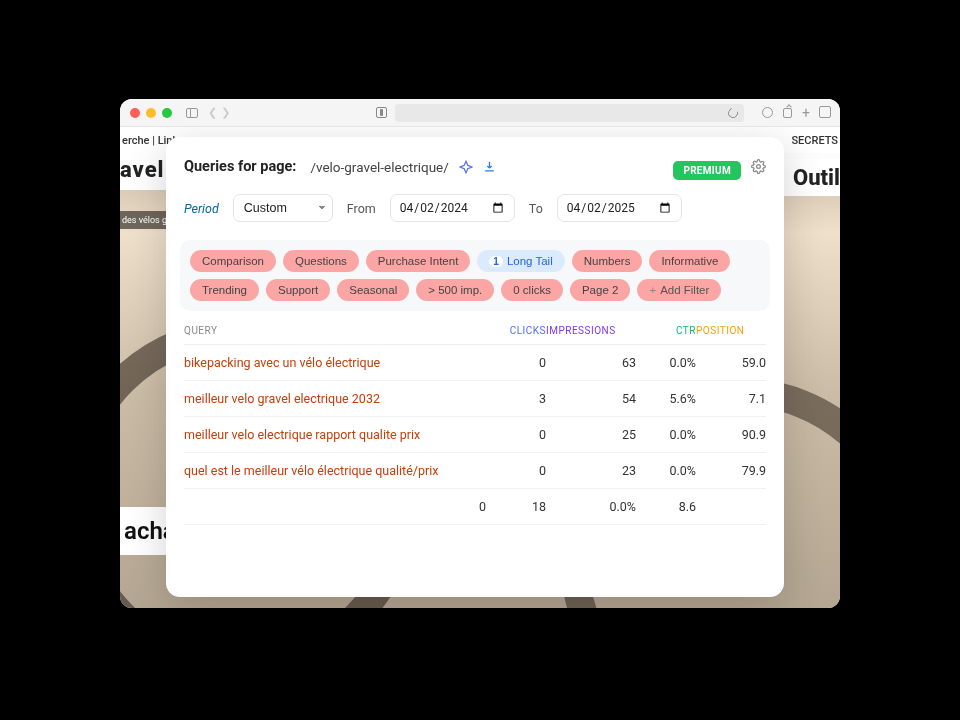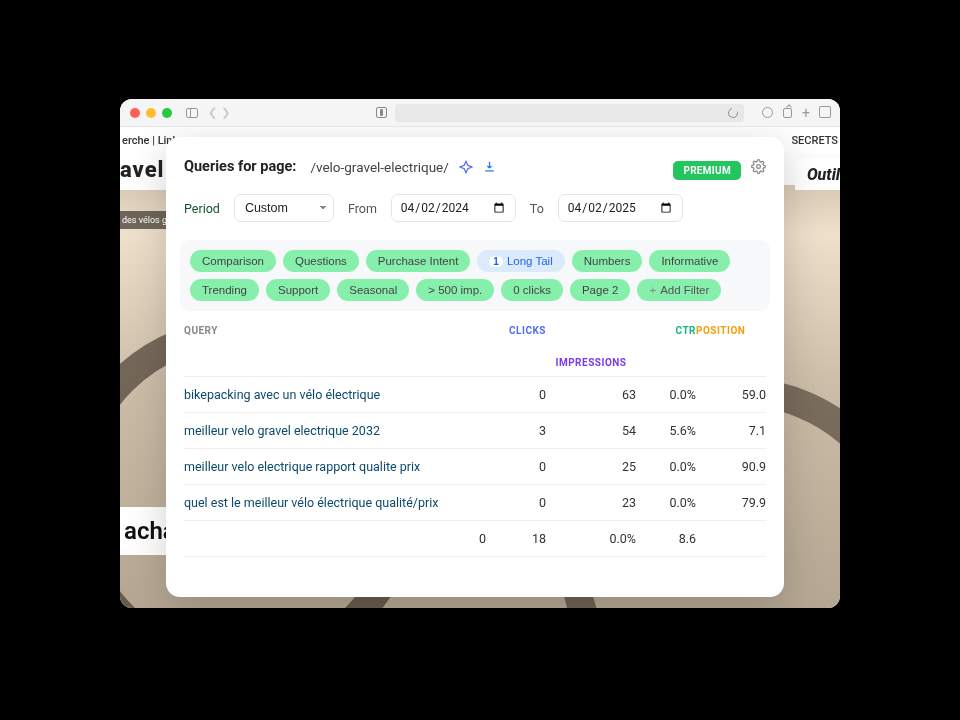--- a/index.html
+++ b/index.html
@@ -117,71 +117,71 @@
     background:#22c55e; color:#fff; font-size:10px; font-weight:700;
     padding:4px 10px; border-radius:5px; letter-spacing:0.3px;margin-top:8px;
   }
   .settings-icon { color:#888; }
   .settings-icon svg{width:15px;height:15px;display:block;}
 
   .daterow {
     display:flex; align-items:center; gap:14px; padding:14px 18px 18px 18px;
     font-size:12.5px; color:#555;
   }
-  .period-label { color:#14532d; }
+  .period-label { color:#0369a1;font-style:italic; }
   .select {
     border:1px solid #e1e4e8; border-radius:7px; padding:6px 24px 6px 10px;
     font-size:12.5px; color:#222; background:#fff; appearance:none;
     background-image: linear-gradient(45deg, transparent 50%, #888 50%), linear-gradient(135deg, #888 50%, transparent 50%);
     background-position: right 10px center, right 6px center;
     background-size: 4px 4px, 4px 4px;
     background-repeat:no-repeat;
     min-width:100px;
   }
   .date-input {
     border:1px solid #e1e4e8; border-radius:7px; padding:5px 8px;
     font-size:12px; color:#222; background:#fff; font-family:inherit;
   }
 
   .filters {
     margin:0 14px; background:#f7f8fa; border-radius:10px; padding:10px;
     display:flex; flex-wrap:wrap; gap:7px;
   }
   .chip {
-    background:#86efac; border:none; border-radius:16px; padding:5px 12px;
+    background:#fca5a5; border:none; border-radius:16px; padding:5px 12px;
     font-size:11.5px; color:#444; cursor:pointer;
   }
   .chip.active {
     background:#dceafe; color:#2563eb;
   }
   .chip-count {
     background:#fff; color:#2563eb; border-radius:8px;
     font-size:10px; padding:0 4px; margin-right:4px; display:inline-block;
     min-width:12px; text-align:center; font-weight:600;
   }
   .chip.add { color:#555; }
   .chip.add::before { content:"+"; margin-right:4px; color:#888; }
 
   .table-wrap { margin-top:14px; padding:0 18px; flex:1; overflow:hidden; }
   .thead {
     display:grid; grid-template-columns: 1fr 60px 90px 60px 70px;
-    font-size:10px; font-weight:700; letter-spacing:0.5px;
+    font-size:10px; font-weight:400; letter-spacing:0.5px;
     padding-bottom:8px; border-bottom:1px solid #eee;
   }
   .th-query { color:#888; text-align:left; }
   .th-clicks { color:#4f6df5; text-align:right; }
-  .th-imp { color:#7c3aed; text-align:center;margin-top:32px; }
+  .th-imp { color:#7c3aed; text-align:left; }
   .th-ctr { color:#10b981; text-align:right; }
   .th-pos { color:#f59e0b; text-align:left; }
   .trow {
     display:grid; grid-template-columns: 1fr 60px 90px 60px 70px;
     padding:10px 0; border-bottom:1px solid #f0f0f0; font-size:12.5px; color:#222;
     align-items:center;
   }
-  .trow .q { color:#0c4a6e; }
+  .trow .q { color:#c2410c; }
   .trow .n { text-align:right; color:#333; }
 </style>
 </head>
 <body>
 
 <div class="browser-window">
   <div class="titlebar">
     <div class="traffic-lights">
       <div class="traffic-light tl-red"></div>
       <div class="traffic-light tl-yellow"></div>
@@ -209,21 +209,21 @@
   </div>
 
   <div class="viewport">
     <div class="bg-layer">
       <div class="bg-wheel"></div>
       <div class="bg-wheel2"></div>
       <div class="bg-nav">
         <span>erche | Link</span>
         <span>SECRETS</span>
       </div>
-      <div style="position:absolute;right:-4px;top:32px;background:#fff;padding:6px 4px 6px 12px;font-weight:800;font-size:16px;color:#222;font-style:italic;">Outil</div>
+      <div style="position:absolute;right:-4px;top:32px;background:#fff;padding:6px 4px 6px 12px;font-weight:800;font-size:22px;color:#222;">Outil</div>
       <div class="bg-hero1">avel</div>
       <div class="bg-sub">des vélos gr</div>
       <div class="bg-cta">acha</div>
     </div>
 
     <div class="panel">
       <div class="panel-head">
         <span class="panel-title">Queries for page:</span>
         <span class="panel-path">/velo-gravel-electrique/</span>
         <span class="ai-icon">

